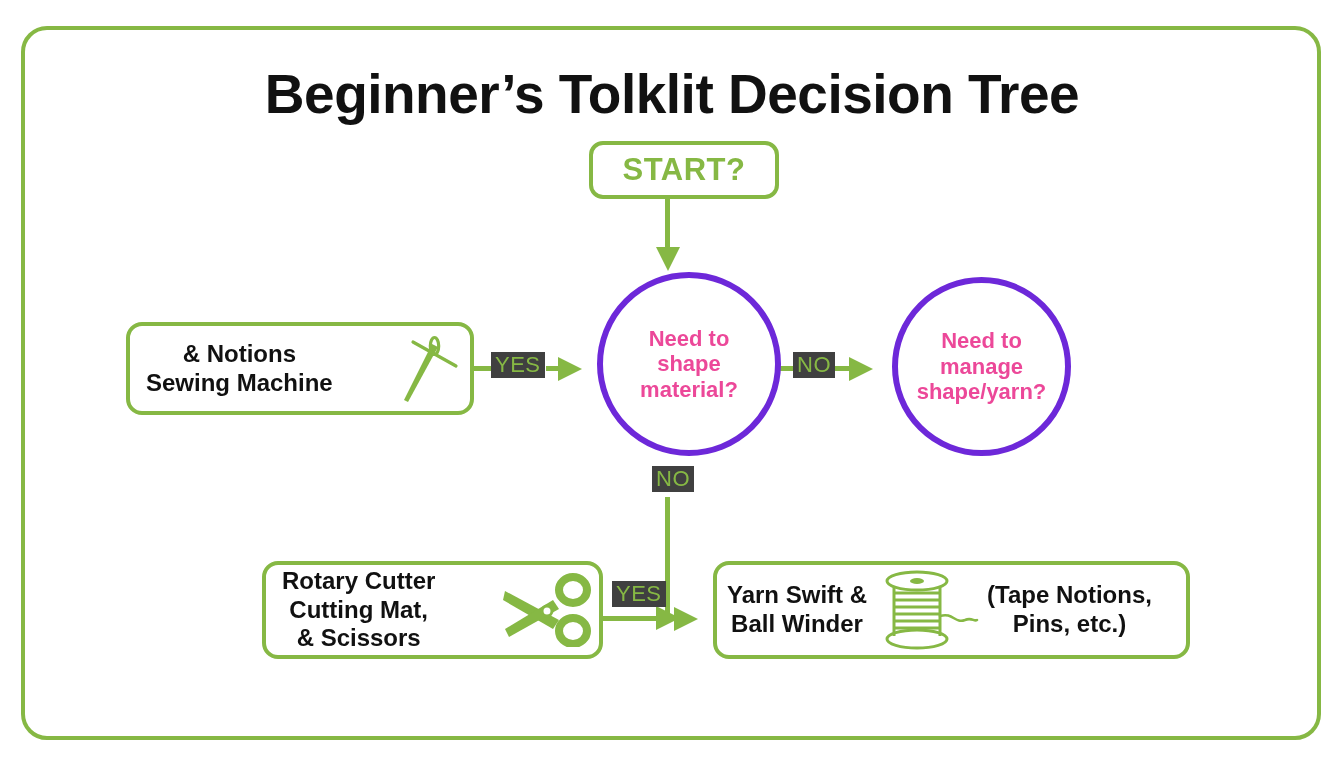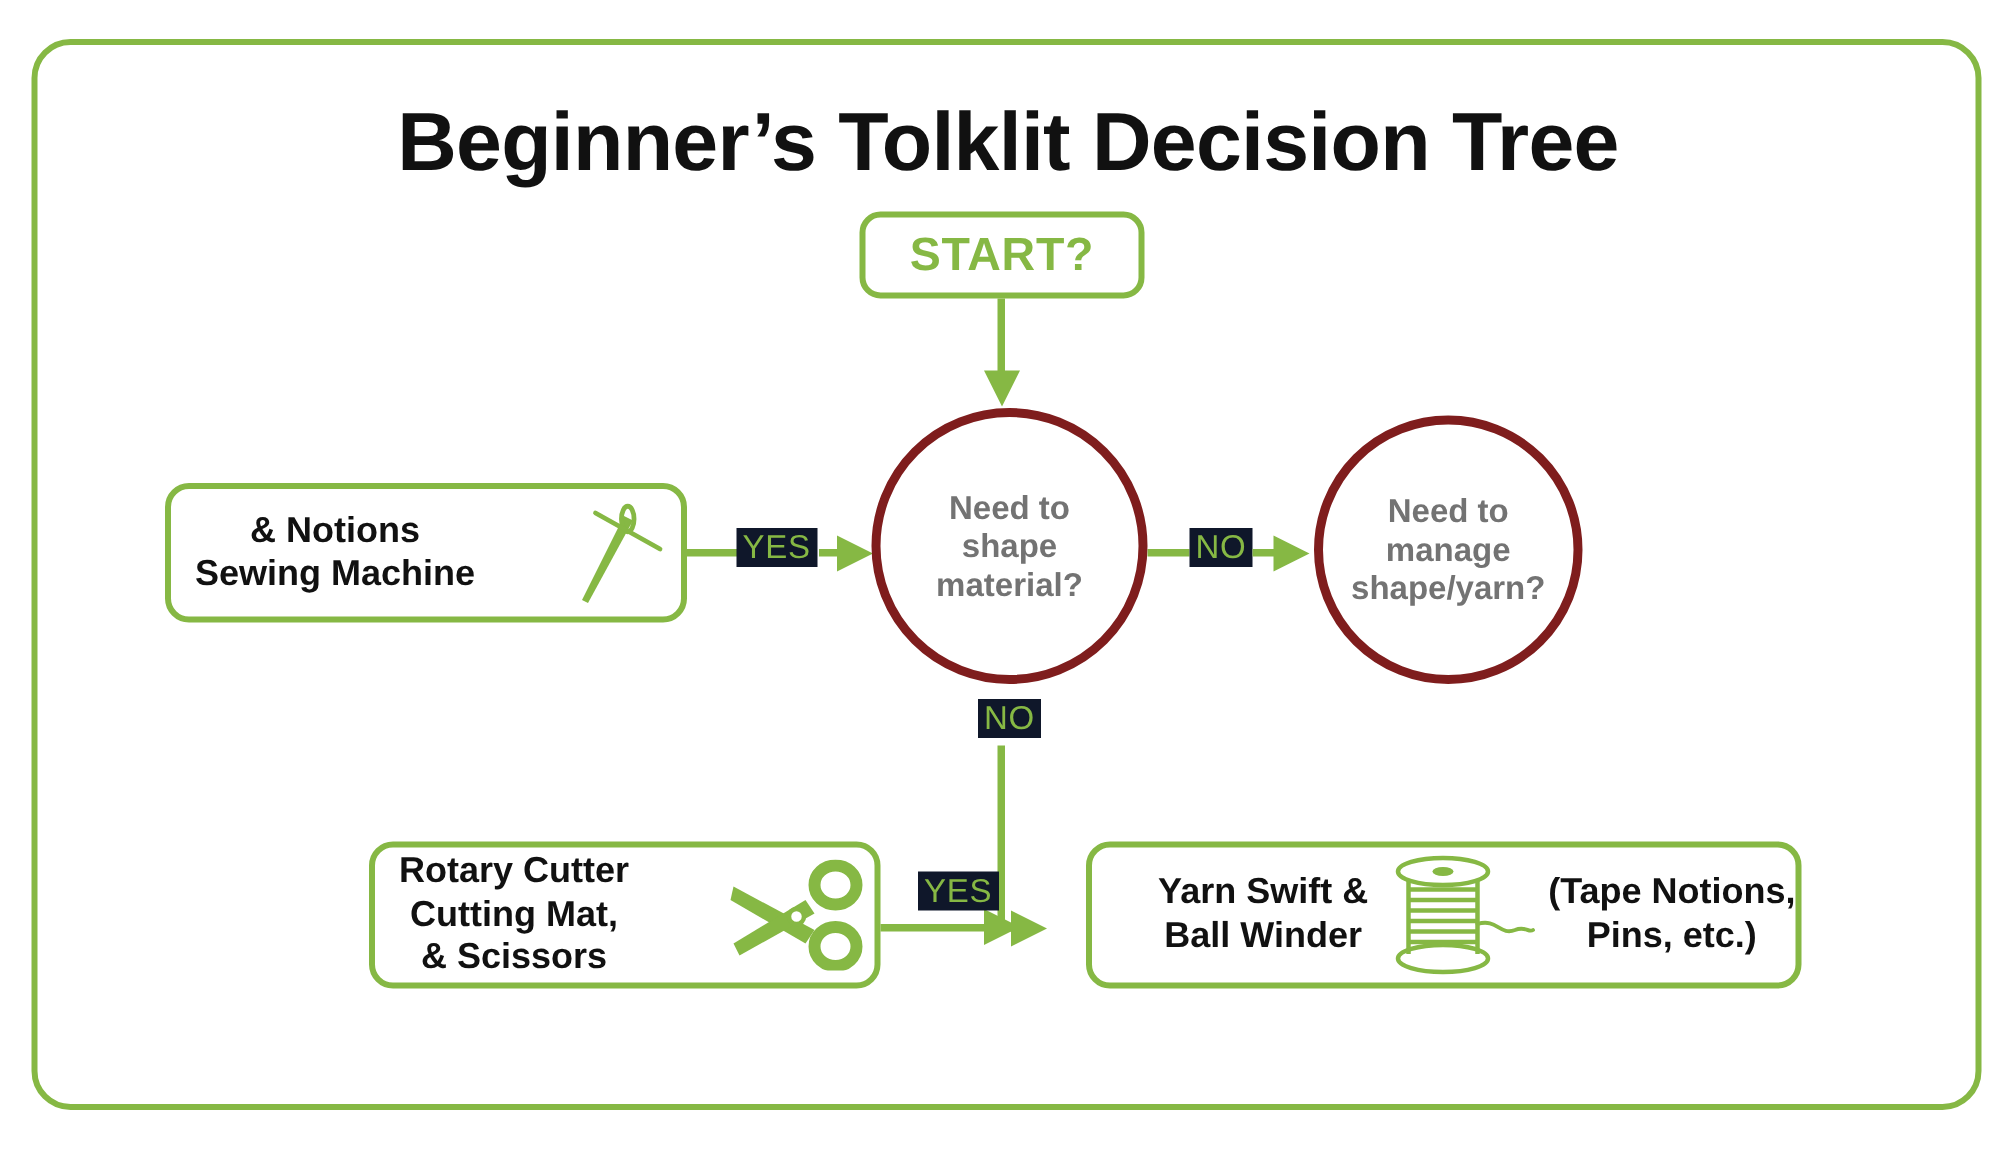--- a/index.html
+++ b/index.html
@@ -45,46 +45,47 @@
     color: #111111;
     letter-spacing: -0.5px;
     font-family: "Liberation Sans", sans-serif;
     white-space: nowrap;
   }
   
   .node {
     position: absolute;
     box-sizing: border-box;
     background: #ffffff;
+    margin-left: 16px;
   }
   .start-node {
     left: 573px;
     top: 141px;
     width: 190px;
     height: 58px;
     border: 4px solid #86B844;
     border-radius: 14px;
     display: flex;
     align-items: center;
     justify-content: center;
     font-size: 31px;
     font-weight: bold;
     color: #86B844;
     letter-spacing: 0.5px;
   }
   .circle-node {
-    border: 6px solid #7f1d1d;
+    border: 6px solid #6d28d9;
     border-radius: 50%;
     display: flex;
     align-items: center;
     justify-content: center;
     text-align: center;
     font-size: 22px;
     font-weight: bold;
-    color: #737373;
+    color: #ec4899;
     line-height: 1.16;
   }
   .circle-shape {
     left: 581px;
     top: 272px;
     width: 184px;
     height: 184px;
   }
   .circle-thread {
     left: 876px;
@@ -107,26 +108,25 @@
     padding-left: 16px;
   }
   .box-cutting {
     left: 246px;
     top: 561px;
     width: 341px;
     height: 98px;
     padding-left: 10px;
   }
   .box-yarn {
-    left: 724px;
+    left: 697px;
     top: 561px;
     width: 477px;
     height: 98px;
     padding-left: 10px;
-    justify-content: flex-end;
   }
   .box-label {
     font-size: 24px;
     font-weight: bold;
     color: #111111;
     line-height: 1.2;
     text-align: center;
     flex: 0 0 auto;
   }
   .box-label.left-pad { padding-left: 6px; }
@@ -142,21 +142,21 @@
   .conn {
     position: absolute;
     background: #86B844;
   }
   .edge-label {
     position: absolute;
     font-size: 22px;
     color: #86B844;
     font-weight: normal;
     letter-spacing: 0.5px;
-    background: #0f172a;
+    background: #404040;
     padding: 0 4px;
     white-space: nowrap;
   }
   svg.arrow { position: absolute; overflow: visible; }
 </style>
 </head>
 <body>
 
 <div id="canvas">
 

